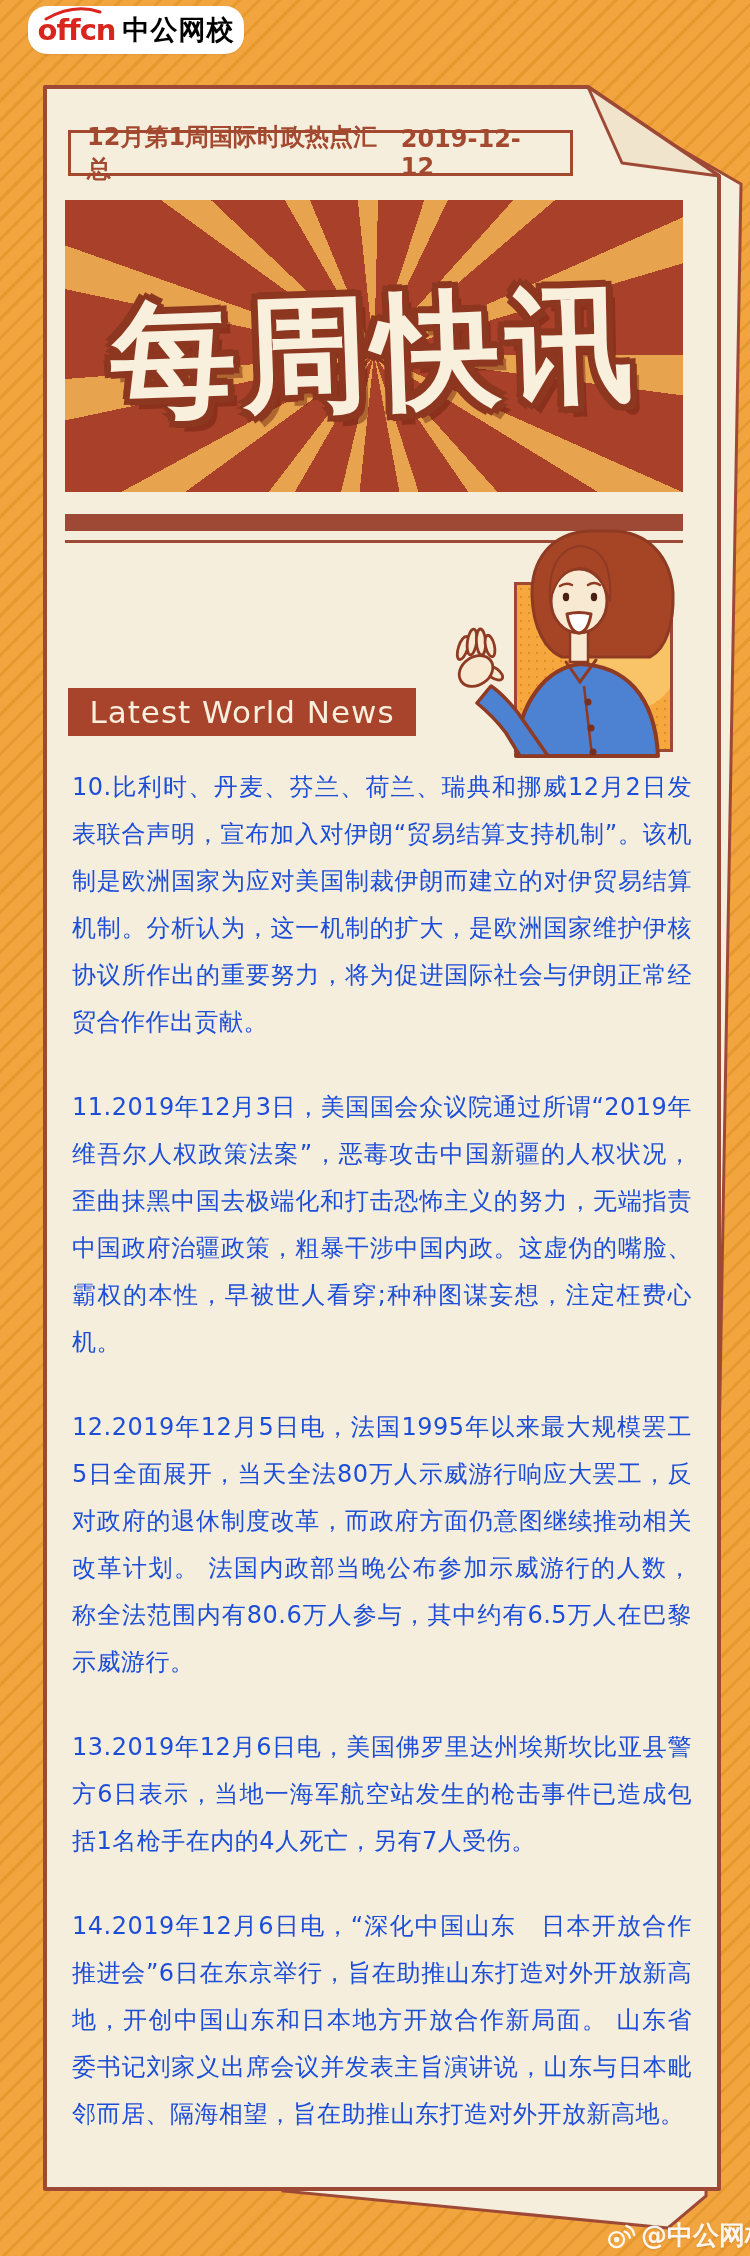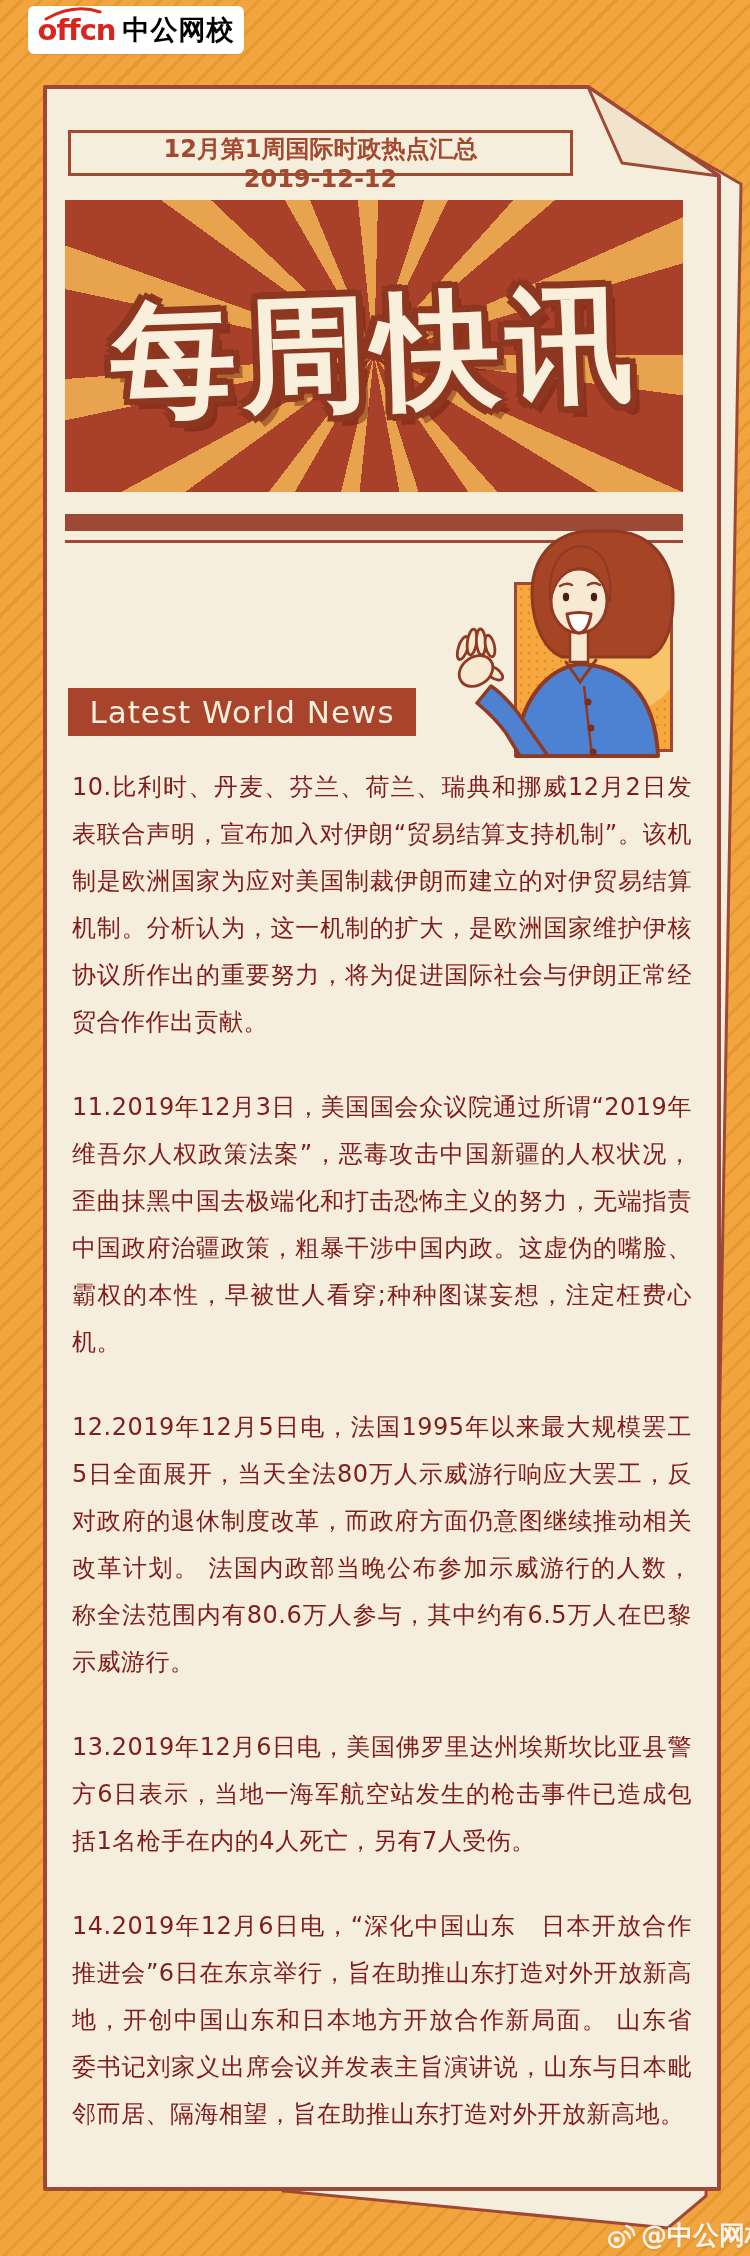--- a/index.html
+++ b/index.html
@@ -6,35 +6,35 @@
   body{
     width:750px;height:2256px;position:relative;overflow:hidden;
     font-family:"DejaVu Sans","Liberation Sans",sans-serif;
     background:
       repeating-linear-gradient(135deg,#E6992E 0 3px,#F2A53E 3px 14px);
   }
   .layer{position:absolute;left:0;top:0;}
   
   .logo{
     position:absolute;left:28px;top:6px;width:216px;height:48px;z-index:6;
-    background:#fff;border-radius:6px;display:flex;align-items:center;
+    background:#fff;border-radius:19px;display:flex;align-items:center;
     justify-content:center;gap:7px;box-shadow:0 1px 2px rgba(0,0,0,.08);
   }
   .logo-en{position:relative;color:#D9251D;font-size:29px;font-weight:800;letter-spacing:-1px;line-height:1;}
   .logo-en svg{position:absolute;left:6px;top:-9px;}
   .logo-cn{color:#000000;font-size:27px;font-weight:900;letter-spacing:1px;line-height:1;font-family:Liberation Serif, serif;}
   
   #sheets{z-index:1;}
   .content{position:absolute;left:0;top:0;width:750px;height:2256px;z-index:2;}
   
   .header-box{
     position:absolute;left:68px;top:130px;width:505px;height:46px;
     border:3px solid #A3492F;display:flex;align-items:center;
     justify-content:space-between;padding:0 16px;box-sizing:border-box;
-    color:#A3492F;font-size:24px;font-weight:600;flex-direction:column;
+    color:#A3492F;font-size:24px;font-weight:600;
   }
   
   .banner{
     position:absolute;left:65px;top:200px;width:618px;height:292px;
     background:#A8402A;
     background-image:repeating-conic-gradient(from -6deg at 50% 53%,#E8A34F 0deg 7.5deg,rgba(0,0,0,0) 7.5deg 24deg);
     display:flex;align-items:center;justify-content:center;overflow:hidden;
   }
   .banner-title{
     font-size:126px;font-weight:900;color:#F8EFDC;letter-spacing:6px;
@@ -63,21 +63,21 @@
     background-image:
       radial-gradient(circle at 72% 45%, #F9C468 0 36%, rgba(0,0,0,0) 37%),
       radial-gradient(#E28C2B 1.2px, rgba(0,0,0,0) 1.4px);
     background-size:100% 100%, 8px 8px;
     z-index:3;
   }
   #woman{position:absolute;left:430px;top:520px;z-index:4;}
   
   .news{
     position:absolute;left:72px;top:764px;width:620px;z-index:3;
-    color:#7f1d1d;font-size:24px;line-height:47px;
+    color:#1d4ed8;font-size:24px;line-height:47px;
     text-align:justify;line-break:anywhere;letter-spacing:.5px;
   }
   .news p{margin:0 0 38px 0;}
   
   .watermark{
     position:absolute;left:606px;top:2218px;z-index:6;display:flex;align-items:center;gap:5px;
     color:rgba(255,255,255,.92);font-size:26px;font-weight:700;white-space:nowrap;
     text-shadow:0 1px 2px rgba(160,90,20,.35);
   }
 </style>

